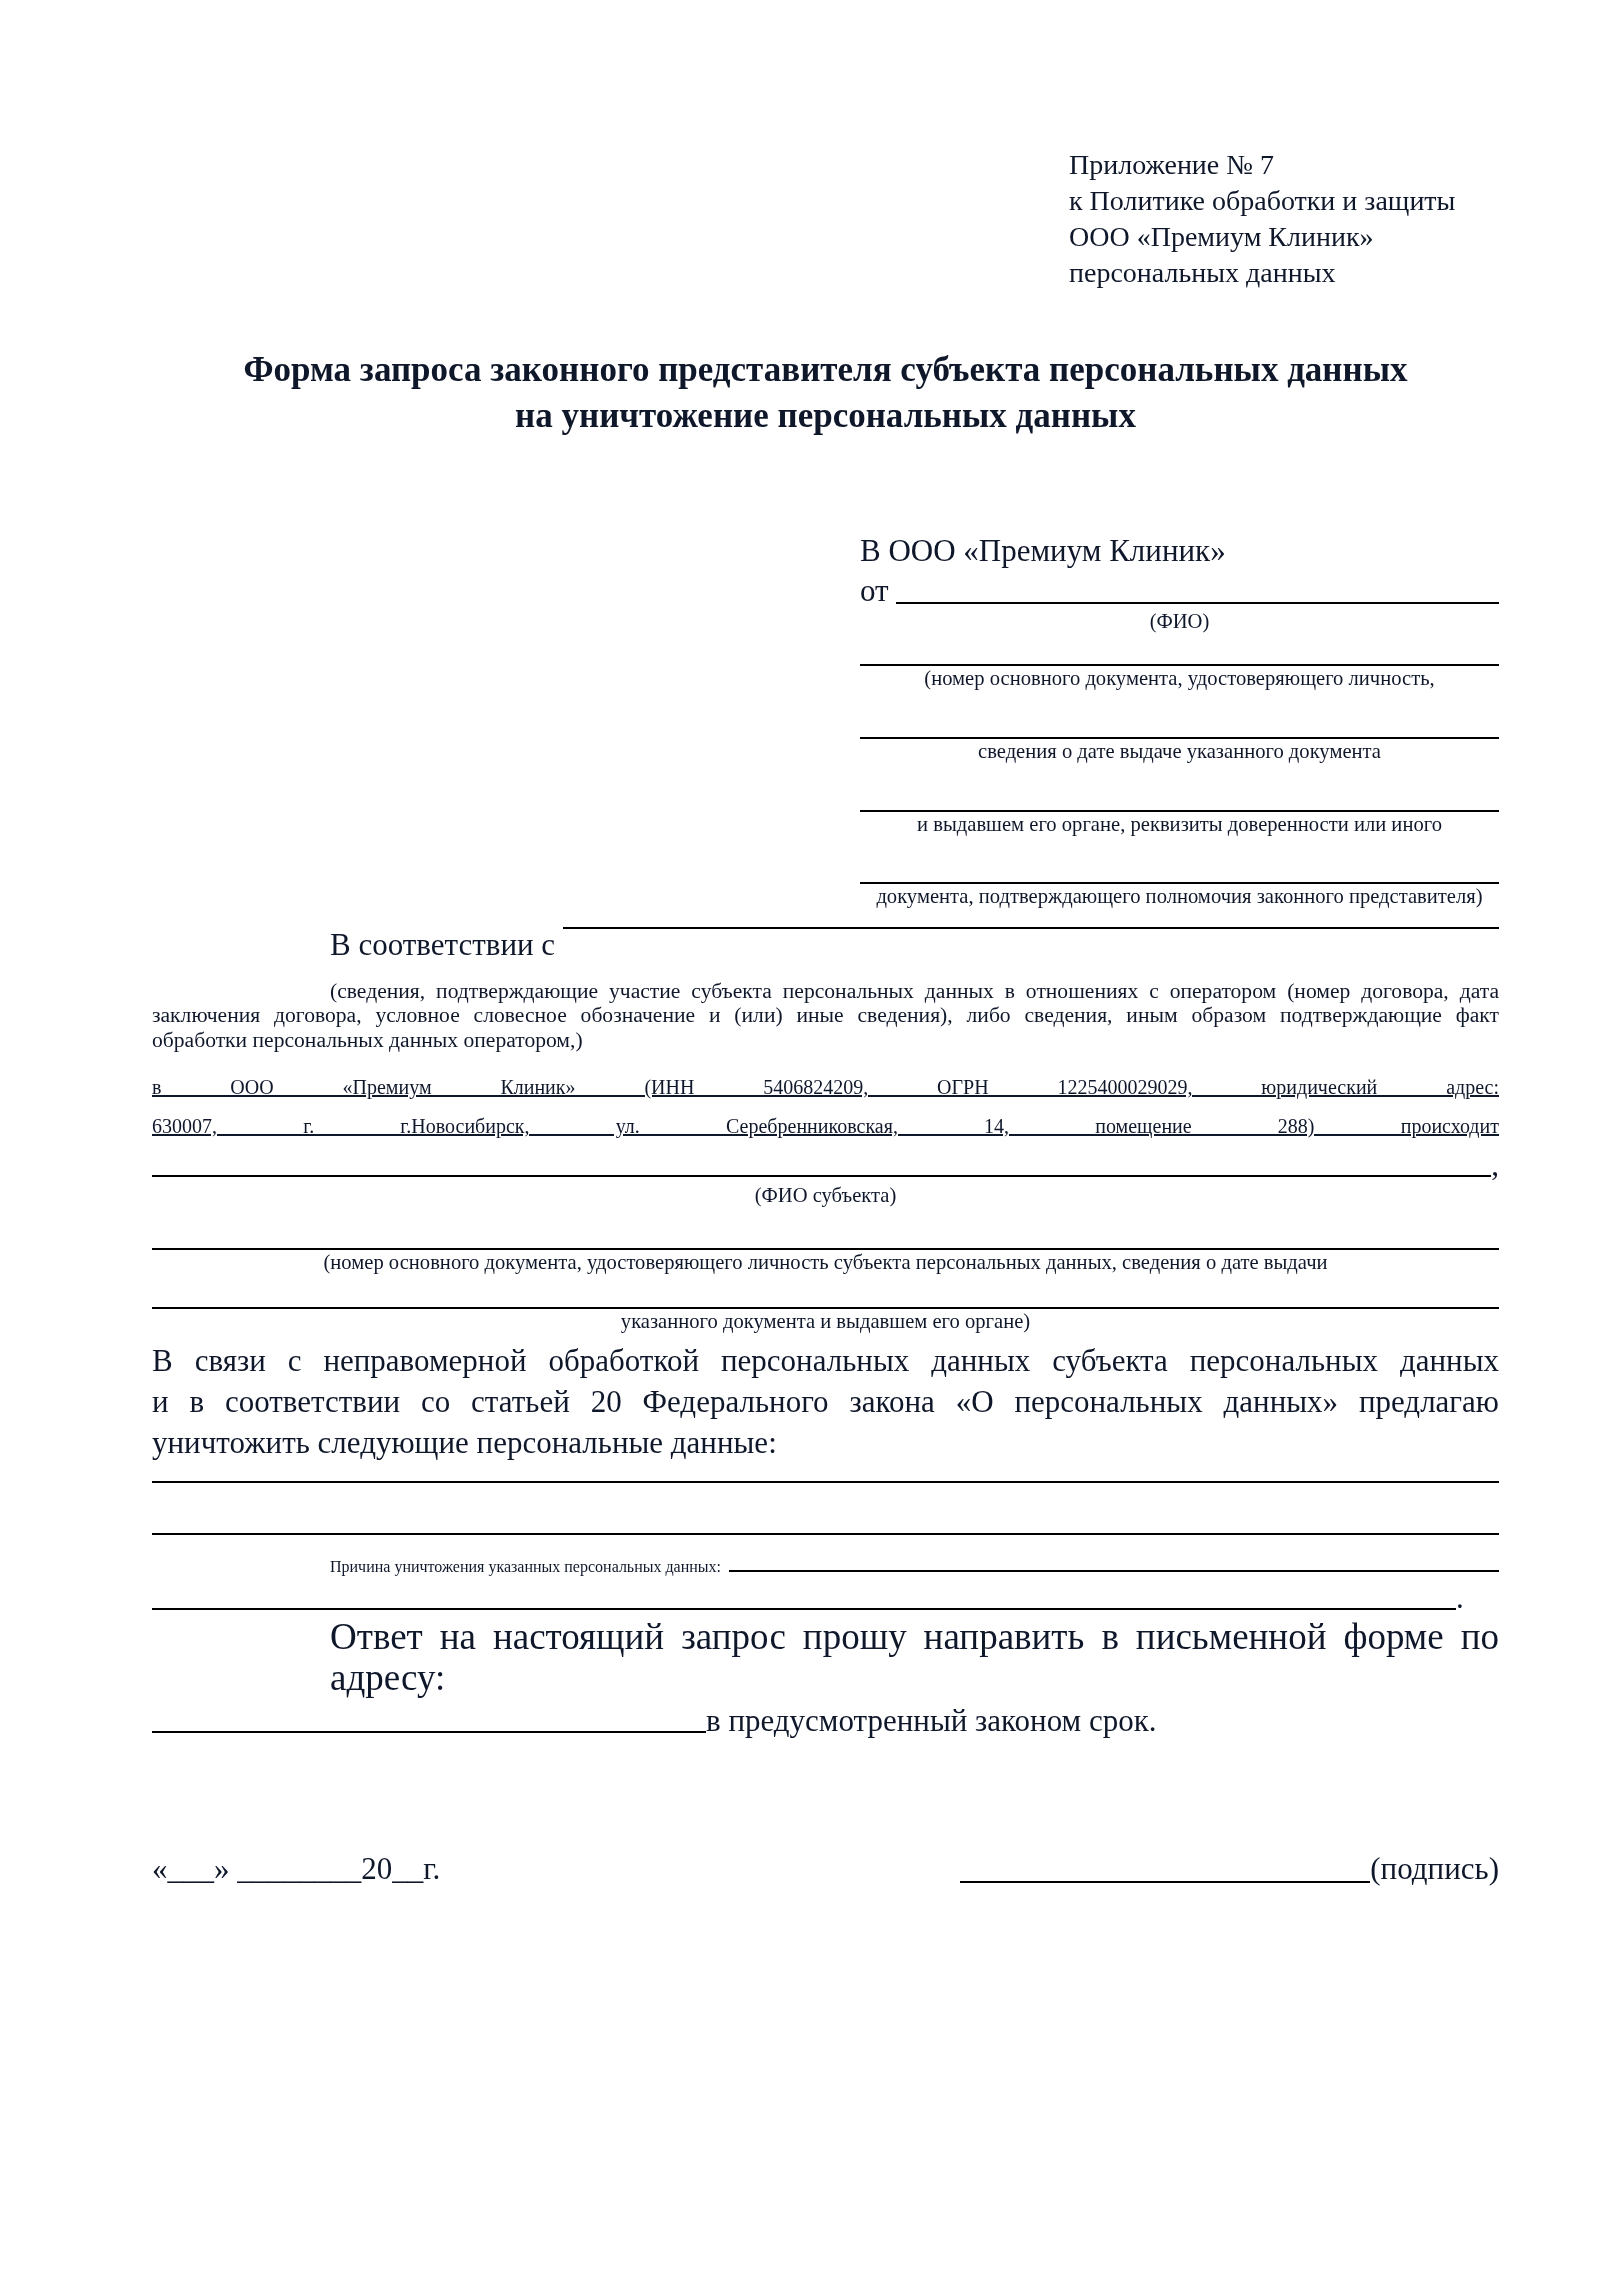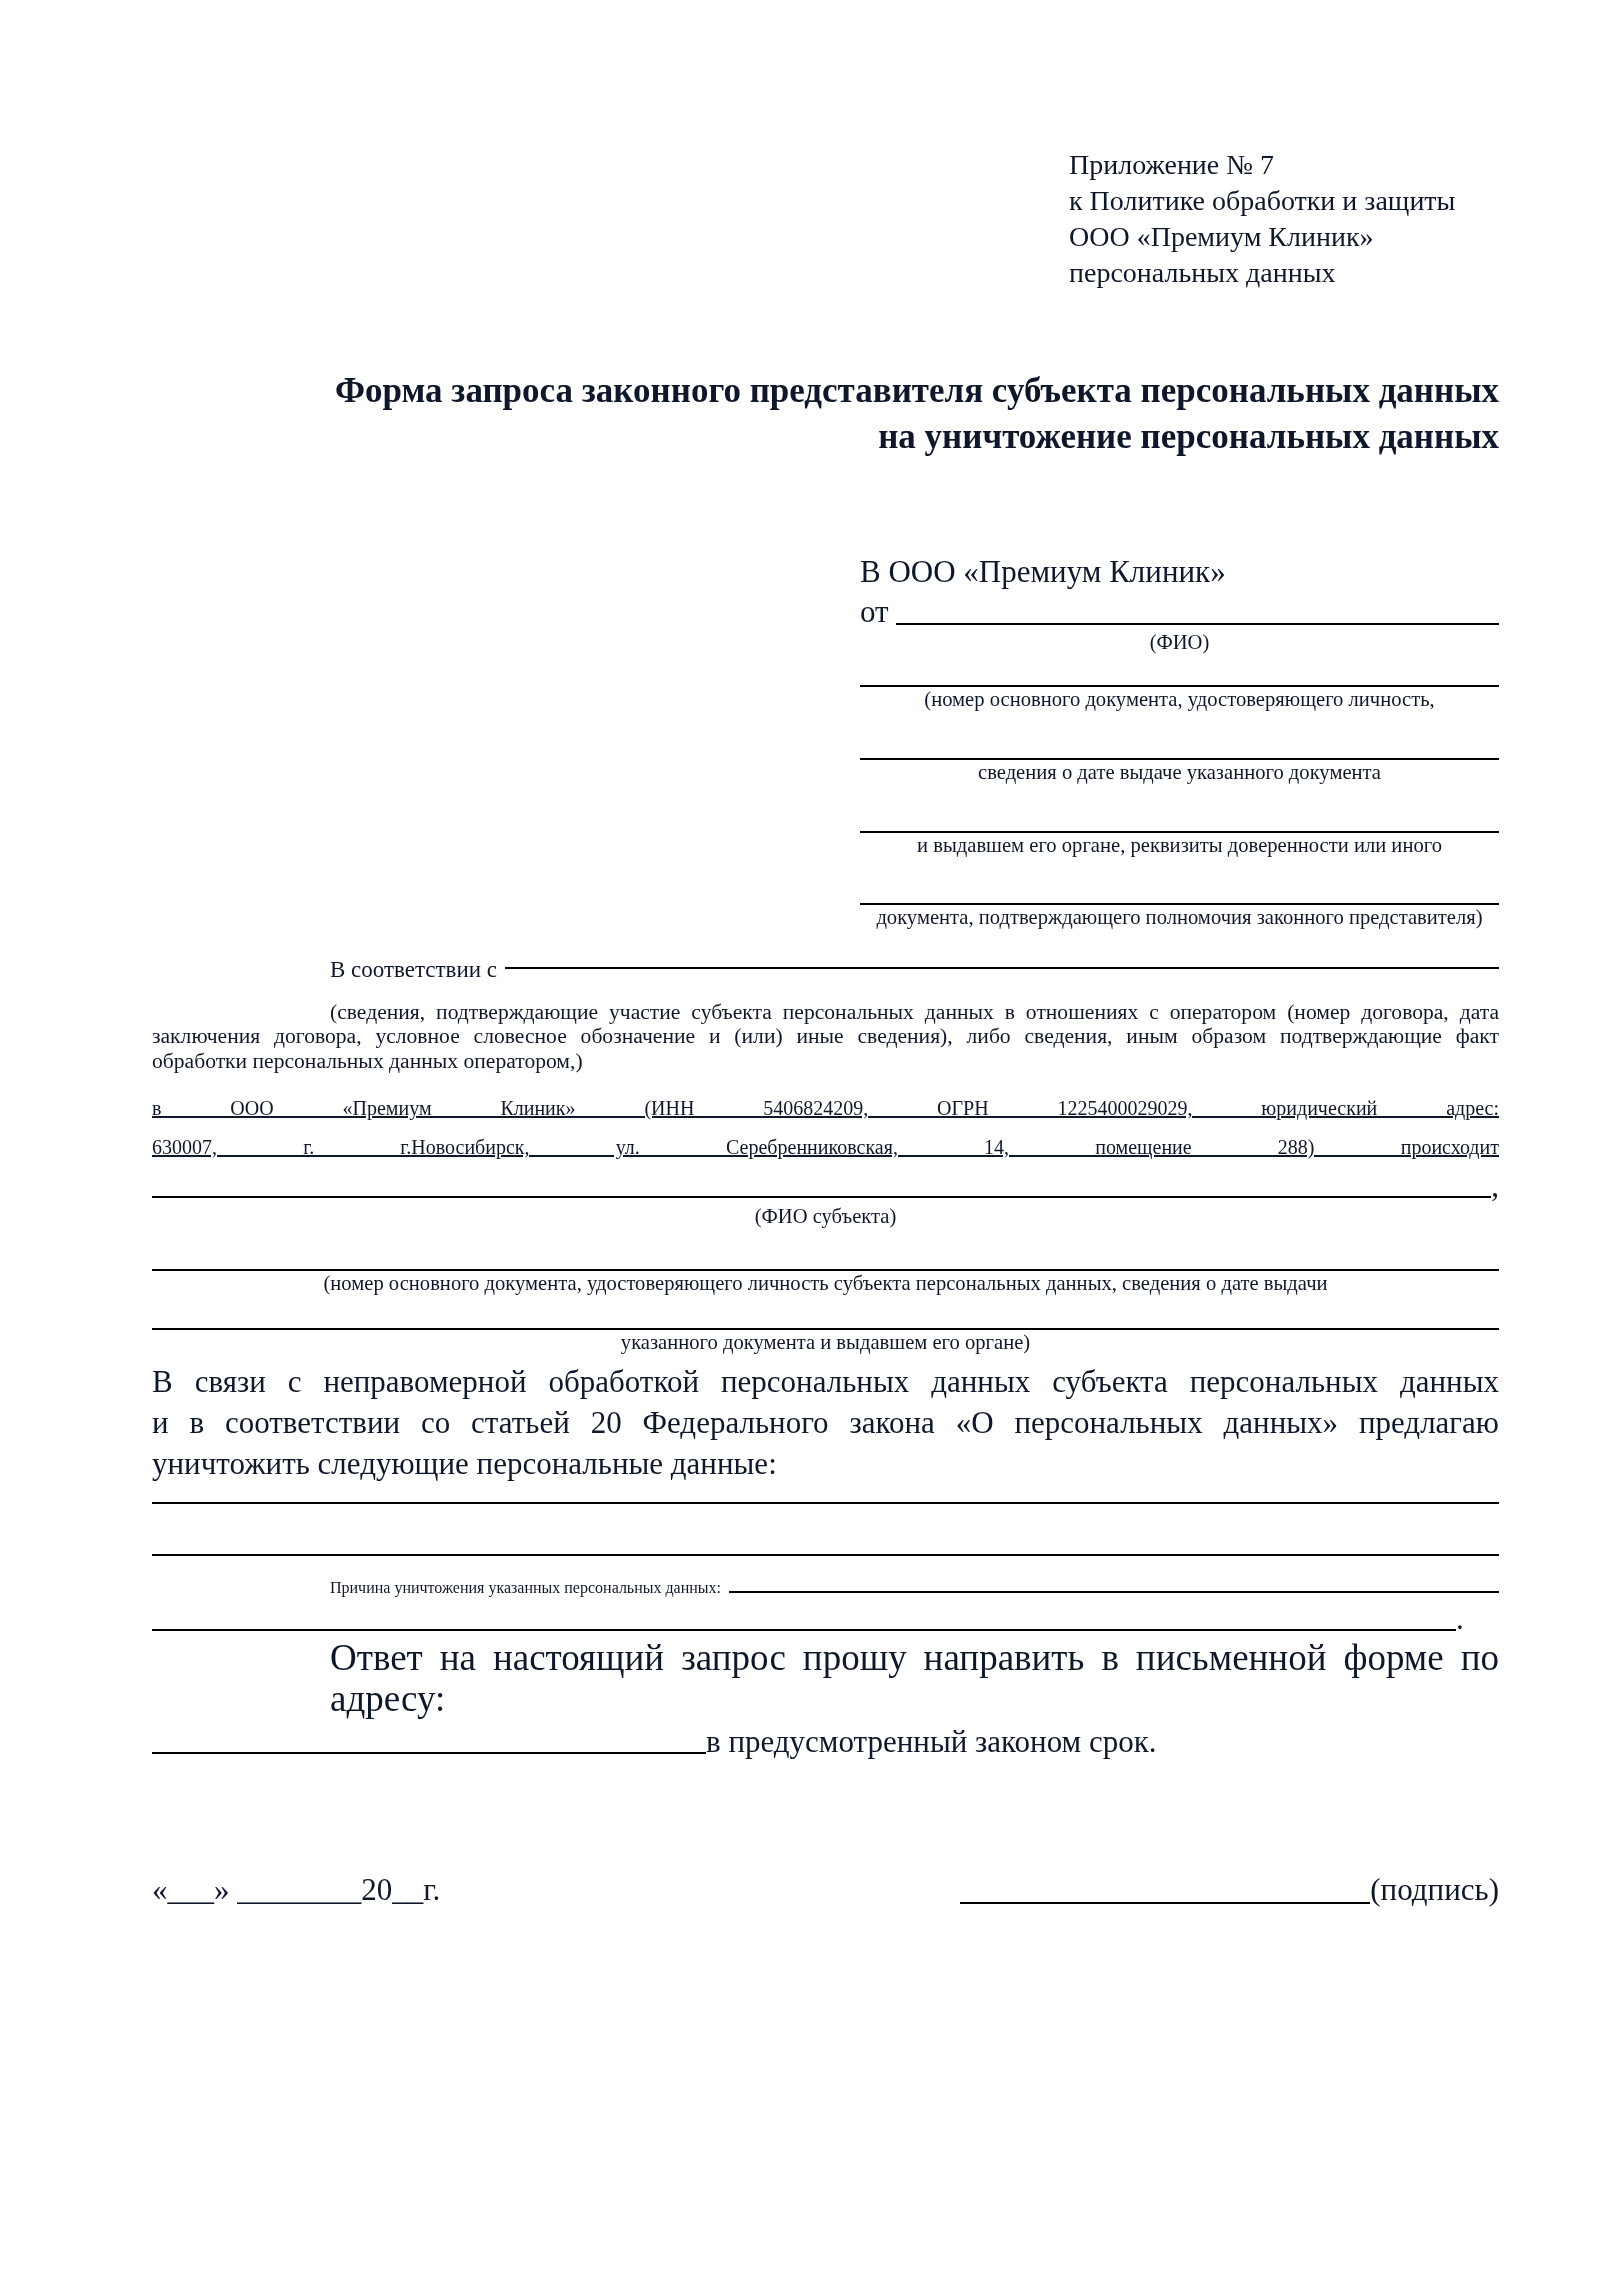--- a/index.html
+++ b/index.html
@@ -11,35 +11,35 @@
     background: #ffffff;
     color: #0f172a;
     font-family: "Liberation Serif", "DejaVu Serif", serif;
     box-sizing: border-box;
     padding: 147px 122px 0 152px;
     overflow: hidden;
   }
   
   .header-note { margin-left: 917px; font-size: 28px; line-height: 36px; }
   
-  .title { margin-top: 77px; text-align: right; font-weight: 700; font-size: 35px; line-height: 46px; }
+  .title { margin-top: 56px; text-align: center; font-weight: 700; font-size: 35px; line-height: 46px; }
   
   .addressee { margin-top: 92px; margin-left: 708px; font-size: 31px; }
   .addr-to { line-height: 39px; }
   .fill-row { display: flex; align-items: flex-end; }
   .from-row { height: 39px; }
   .fill-row > span:first-child { white-space: nowrap; }
   .fill-line { flex: 1 1 auto; border-bottom: 2.9px solid #000; margin-bottom: 4.9px; margin-left: 7.8px; }
   .caption { font-size: 20.6px; line-height: 25.5px; text-align: center; }
   .blank-row { border-bottom: 2.9px solid #000; }
   .b1 { height: 29px; }
   .b2 { height: 46px; }
   .b3 { height: 45px; }
   
-  .accordance-row { margin-top: 17.6px; padding-left: 178px; height: 44px; font-size: 23px; display: flex; align-items: center; }
+  .accordance-row { margin-top: 17.6px; padding-left: 178px; height: 44px; font-size: 31px; display: flex; align-items: flex-start; }
   .small-note { margin-top: 7.8px; font-size: 21.6px; line-height: 24.5px; }
   .note-l1 { padding-left: 178px; }
   .just { text-align: justify; text-align-last: justify; }
   .bodytext { margin-top: 16px; font-size: 20px; line-height: 39px; text-decoration: underline; }
   
   .line-row { display: flex; align-items: flex-end; font-size: 31px; }
   .line-row .fill-line { margin-left: 0; margin-bottom: 6.9px; }
   .row-comma { height: 37px; }
   .row-b2 { height: 41px; }
   .row-b3 { height: 34px; }

